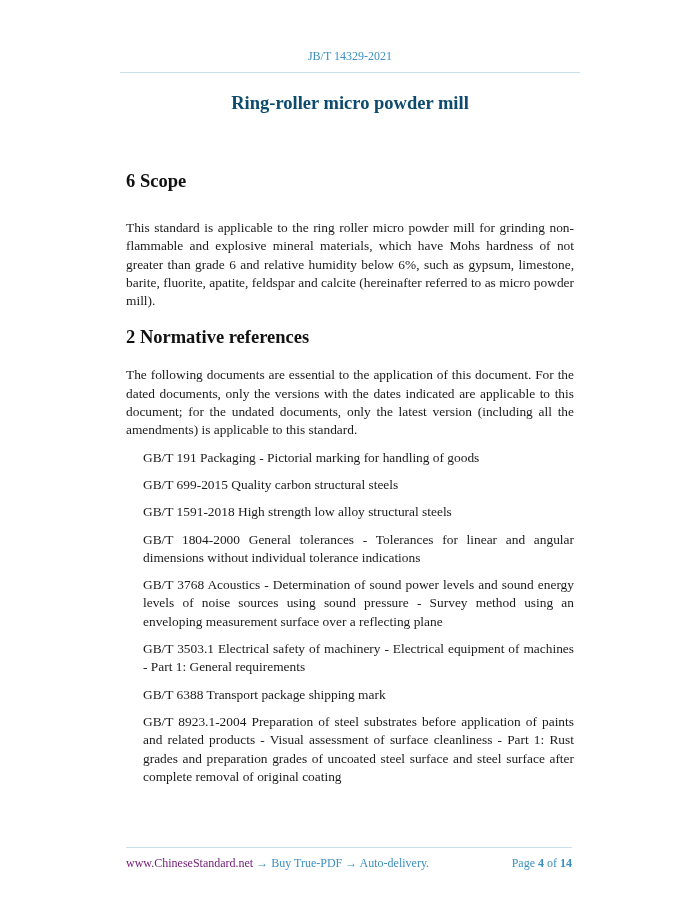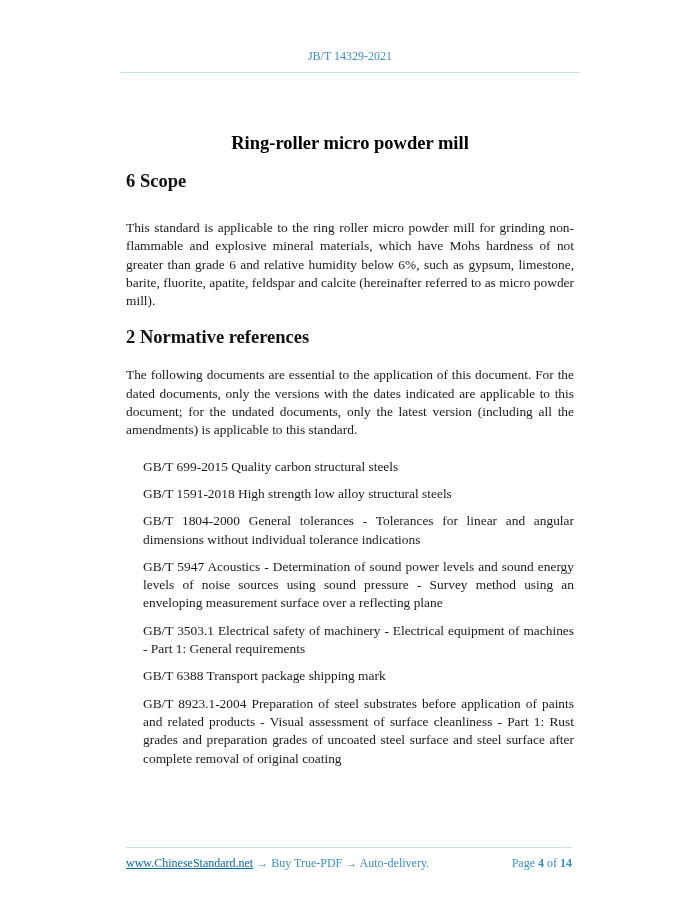--- a/index.html
+++ b/index.html
@@ -38,22 +38,21 @@
       background: #c9dfe9;
     }
     .doc-title {
       position: absolute;
       top: 84px;
       left: 0;
       width: 700px;
       text-align: center;
       font-size: 18.5px;
       font-weight: bold;
-      color: #000000;
-      margin-top: 40px;
+      color: #0c4a6e;
     }
     .content {
       position: absolute;
       left: 126px;
       top: 160px;
       width: 448px;
     }
     h2.section-heading {
       margin: 0;
       font-size: 18.5px;
@@ -92,22 +91,21 @@
       position: absolute;
       top: 847px;
       left: 126px;
       width: 446px;
       font-size: 12px;
       color: #3b8fc0;
       display: flex;
       justify-content: space-between;
     }
     .footer a {
-      color: #0369a1;
-      text-decoration: underline;
+      color: #701a75;
     }
     .footer .pg-num {
       font-weight: bold;
     }
   </style>
 </head>
 <body>
 
 <div class="page">
 
@@ -123,28 +121,29 @@
     <div style="height:9px"></div>
     <p class="para">This standard is applicable to the ring roller micro powder mill for grinding non-flammable and explosive mineral materials, which have Mohs hardness of not greater than grade 6 and relative humidity below 6%, such as gypsum, limestone, barite, fluorite, apatite, feldspar and calcite (hereinafter referred to as micro powder mill).</p>
 
     <div style="height:15px"></div>
     <h2 class="section-heading">2 Normative references</h2>
     <div style="height:17px"></div>
     <p class="para">The following documents are essential to the application of this document. For the dated documents, only the versions with the dates indicated are applicable to this document; for the undated documents, only the latest version (including all the amendments) is applicable to this standard.</p>
 
     <div style="height:9px"></div>
     <div class="ref-list">
+      <div class="ref-item">GB/T 191 Packaging - Pictorial marking for handling of goods</div>
       <div style="height:9px"></div>
       <div class="ref-item">GB/T 699-2015 Quality carbon structural steels</div>
       <div style="height:9px"></div>
       <div class="ref-item">GB/T 1591-2018 High strength low alloy structural steels</div>
       <div style="height:9px"></div>
       <div class="ref-item">GB/T 1804-2000 General tolerances - Tolerances for linear and angular dimensions without individual tolerance indications</div>
       <div style="height:9px"></div>
-      <div class="ref-item">GB/T 5947 Acoustics - Determination of sound power levels and sound energy levels of noise sources using sound pressure - Survey method using an enveloping measurement surface over a reflecting plane</div>
+      <div class="ref-item">GB/T 3768 Acoustics - Determination of sound power levels and sound energy levels of noise sources using sound pressure - Survey method using an enveloping measurement surface over a reflecting plane</div>
       <div style="height:9px"></div>
       <div class="ref-item">GB/T 3503.1 Electrical safety of machinery - Electrical equipment of machines - Part 1: General requirements</div>
       <div style="height:9px"></div>
       <div class="ref-item">GB/T 6388 Transport package shipping mark</div>
       <div style="height:9px"></div>
       <div class="ref-item">GB/T 8923.1-2004 Preparation of steel substrates before application of paints and related products - Visual assessment of surface cleanliness - Part 1: Rust grades and preparation grades of uncoated steel surface and steel surface after complete removal of original coating</div>
     </div>
   </div>
 
   <div class="footer-rule"></div>

